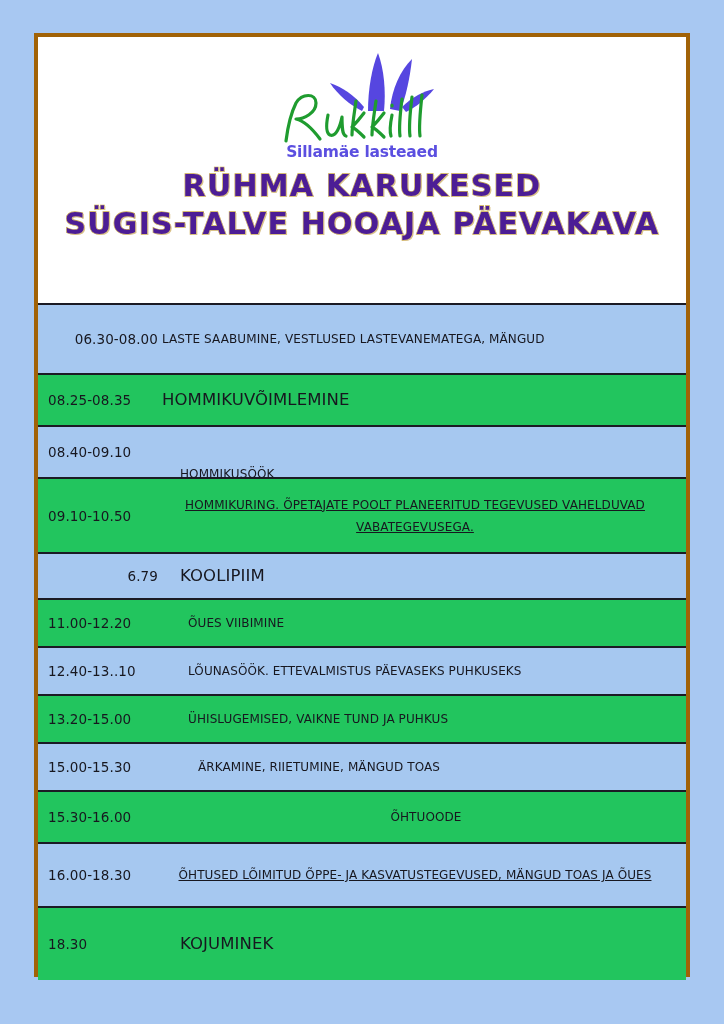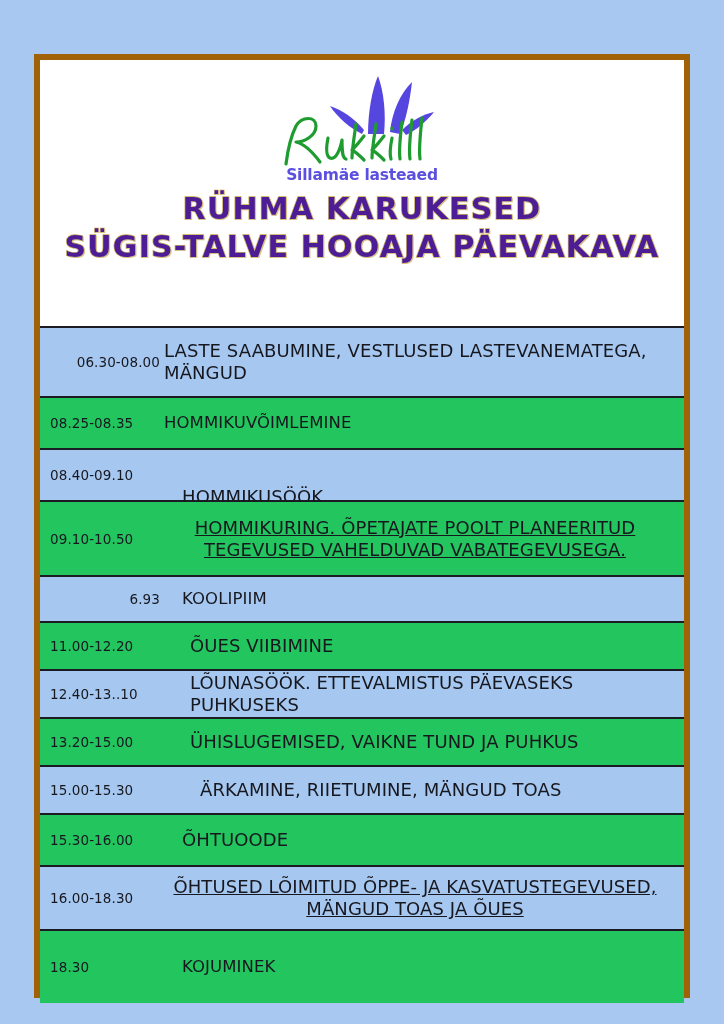--- a/index.html
+++ b/index.html
@@ -10,25 +10,25 @@
     width: 724px;
     height: 1024px;
     background: #a8c8f2;
     font-family: "Liberation Sans", sans-serif;
     overflow: hidden;
   }
 
   #poster {
     position: absolute;
     left: 34px;
-    top: 54px;
+    top: 33px;
     width: 656px;
     height: 944px;
     box-sizing: border-box;
-    border: 6px solid #a16207;
+    border: 4px solid #a16207;
     background: #ffffff;
     display: flex;
     flex-direction: column;
   }
 
   
   .header {
     background: #ffffff;
     flex: 0 0 268px;
     position: relative;
@@ -116,21 +116,21 @@
     color: #17171f;
     letter-spacing: 0.1px;
   }
   .cell-time.indent { padding-left: 18px; text-align: right; }
 
   .cell-activity {
     flex: 1 1 auto;
     padding-right: 14px;
     box-sizing: border-box;
     font-family: "DejaVu Sans", sans-serif;
-    font-size: 18px;
+    font-size: 12px;
     color: #17171f;
     letter-spacing: 0.1px;
     line-height: 22px;
   }
   .cell-activity.left   { text-align: left; padding-left: 4px; }
   .cell-activity.center { text-align: center; text-decoration: underline; }
   .cell-activity.big    { font-size: 16.5px; }
 
   
   .h-70 { height: 70px; }
@@ -194,21 +194,21 @@
       <div class="cell-time">08.40-09.10</div>
       <div class="cell-activity left" style="padding-left:22px;margin-top:44px;">HOMMIKUSÖÖK</div>
     </div>
 
     <div class="row yellow h-58">
       <div class="cell-time">09.10-10.50</div>
       <div class="cell-activity center">HOMMIKURING. ÕPETAJATE POOLT PLANEERITUD TEGEVUSED VAHELDUVAD VABATEGEVUSEGA.</div>
     </div>
 
     <div class="row blue h-46">
-      <div class="cell-time indent">6.93</div>
+      <div class="cell-time indent">6.79</div>
       <div class="cell-activity left big" style="padding-left:22px;">KOOLIPIIM</div>
     </div>
 
     <div class="row yellow h-48">
       <div class="cell-time">11.00-12.20</div>
       <div class="cell-activity left">ÕUES VIIBIMINE</div>
     </div>
 
     <div class="row blue h-48">
       <div class="cell-time">12.40-13..10</div>
@@ -220,21 +220,21 @@
       <div class="cell-activity left">ÜHISLUGEMISED, VAIKNE TUND JA PUHKUS</div>
     </div>
 
     <div class="row blue h-48">
       <div class="cell-time">15.00-15.30</div>
       <div class="cell-activity left" style="padding-left:14px;">ÄRKAMINE, RIIETUMINE, MÄNGUD TOAS</div>
     </div>
 
     <div class="row yellow h-52">
       <div class="cell-time">15.30-16.00</div>
-      <div class="cell-activity left" style="padding-left:22px;">ÕHTUOODE</div>
+      <div class="cell-activity left" style="padding-left:22px;text-align:center;">ÕHTUOODE</div>
     </div>
 
     <div class="row blue h-64">
       <div class="cell-time">16.00-18.30</div>
       <div class="cell-activity center">ÕHTUSED LÕIMITUD ÕPPE- JA KASVATUSTEGEVUSED, MÄNGUD TOAS JA ÕUES</div>
     </div>
 
     <div class="row yellow h-72">
       <div class="cell-time">18.30</div>
       <div class="cell-activity left big" style="padding-left:22px;">KOJUMINEK</div>

